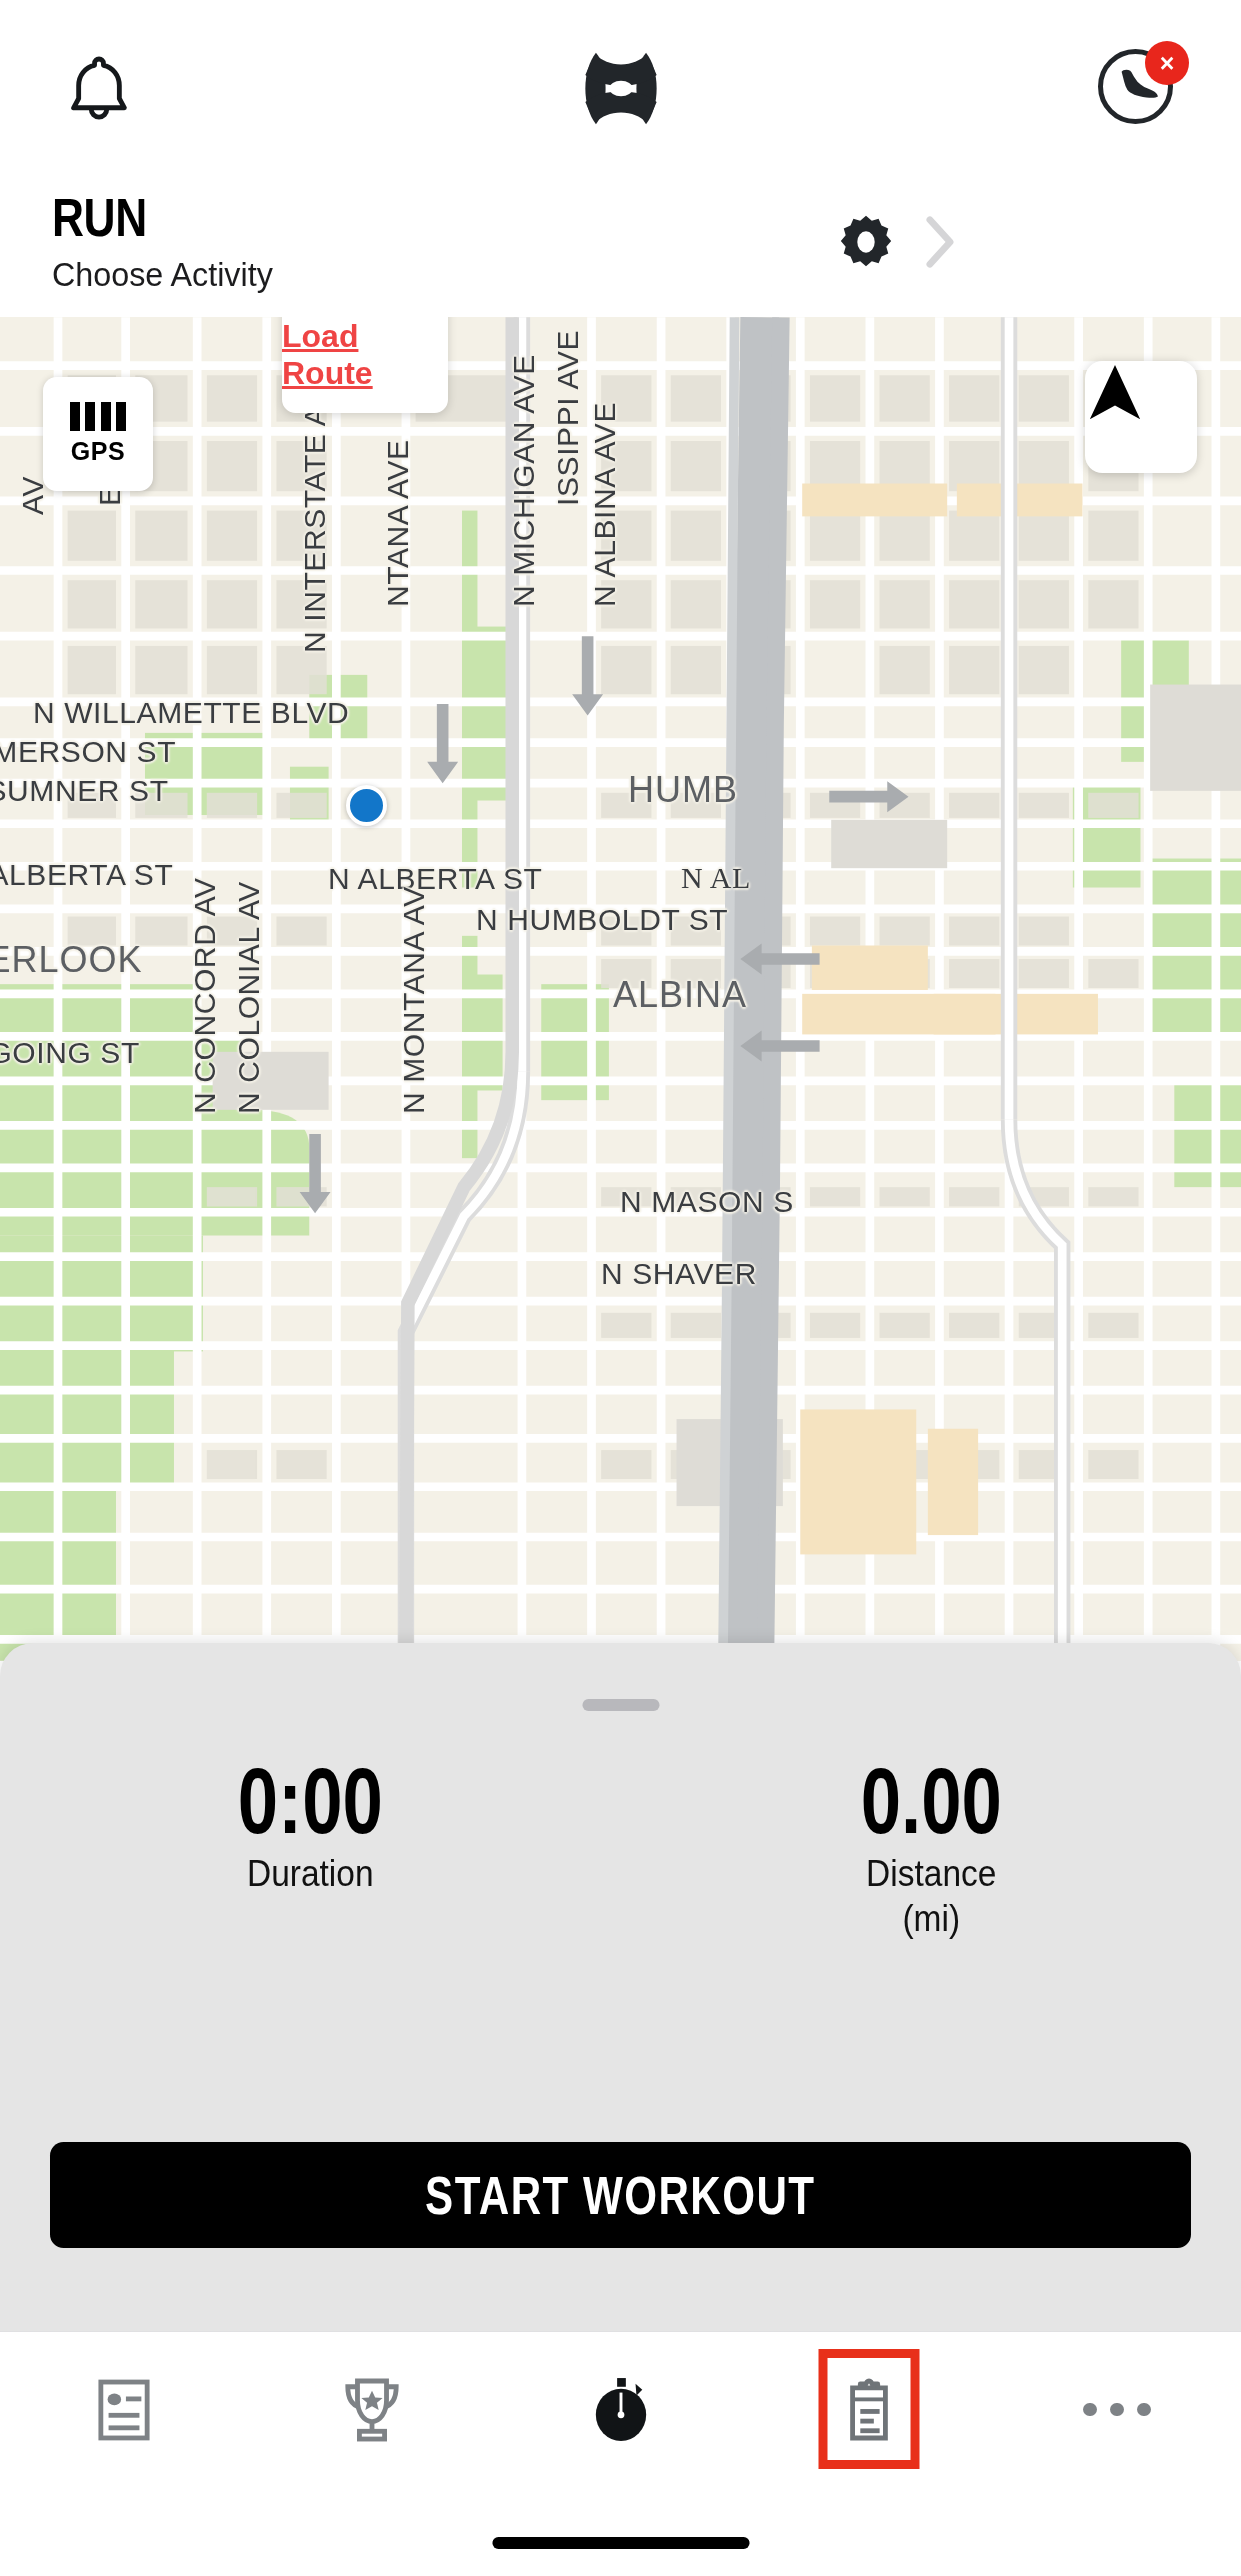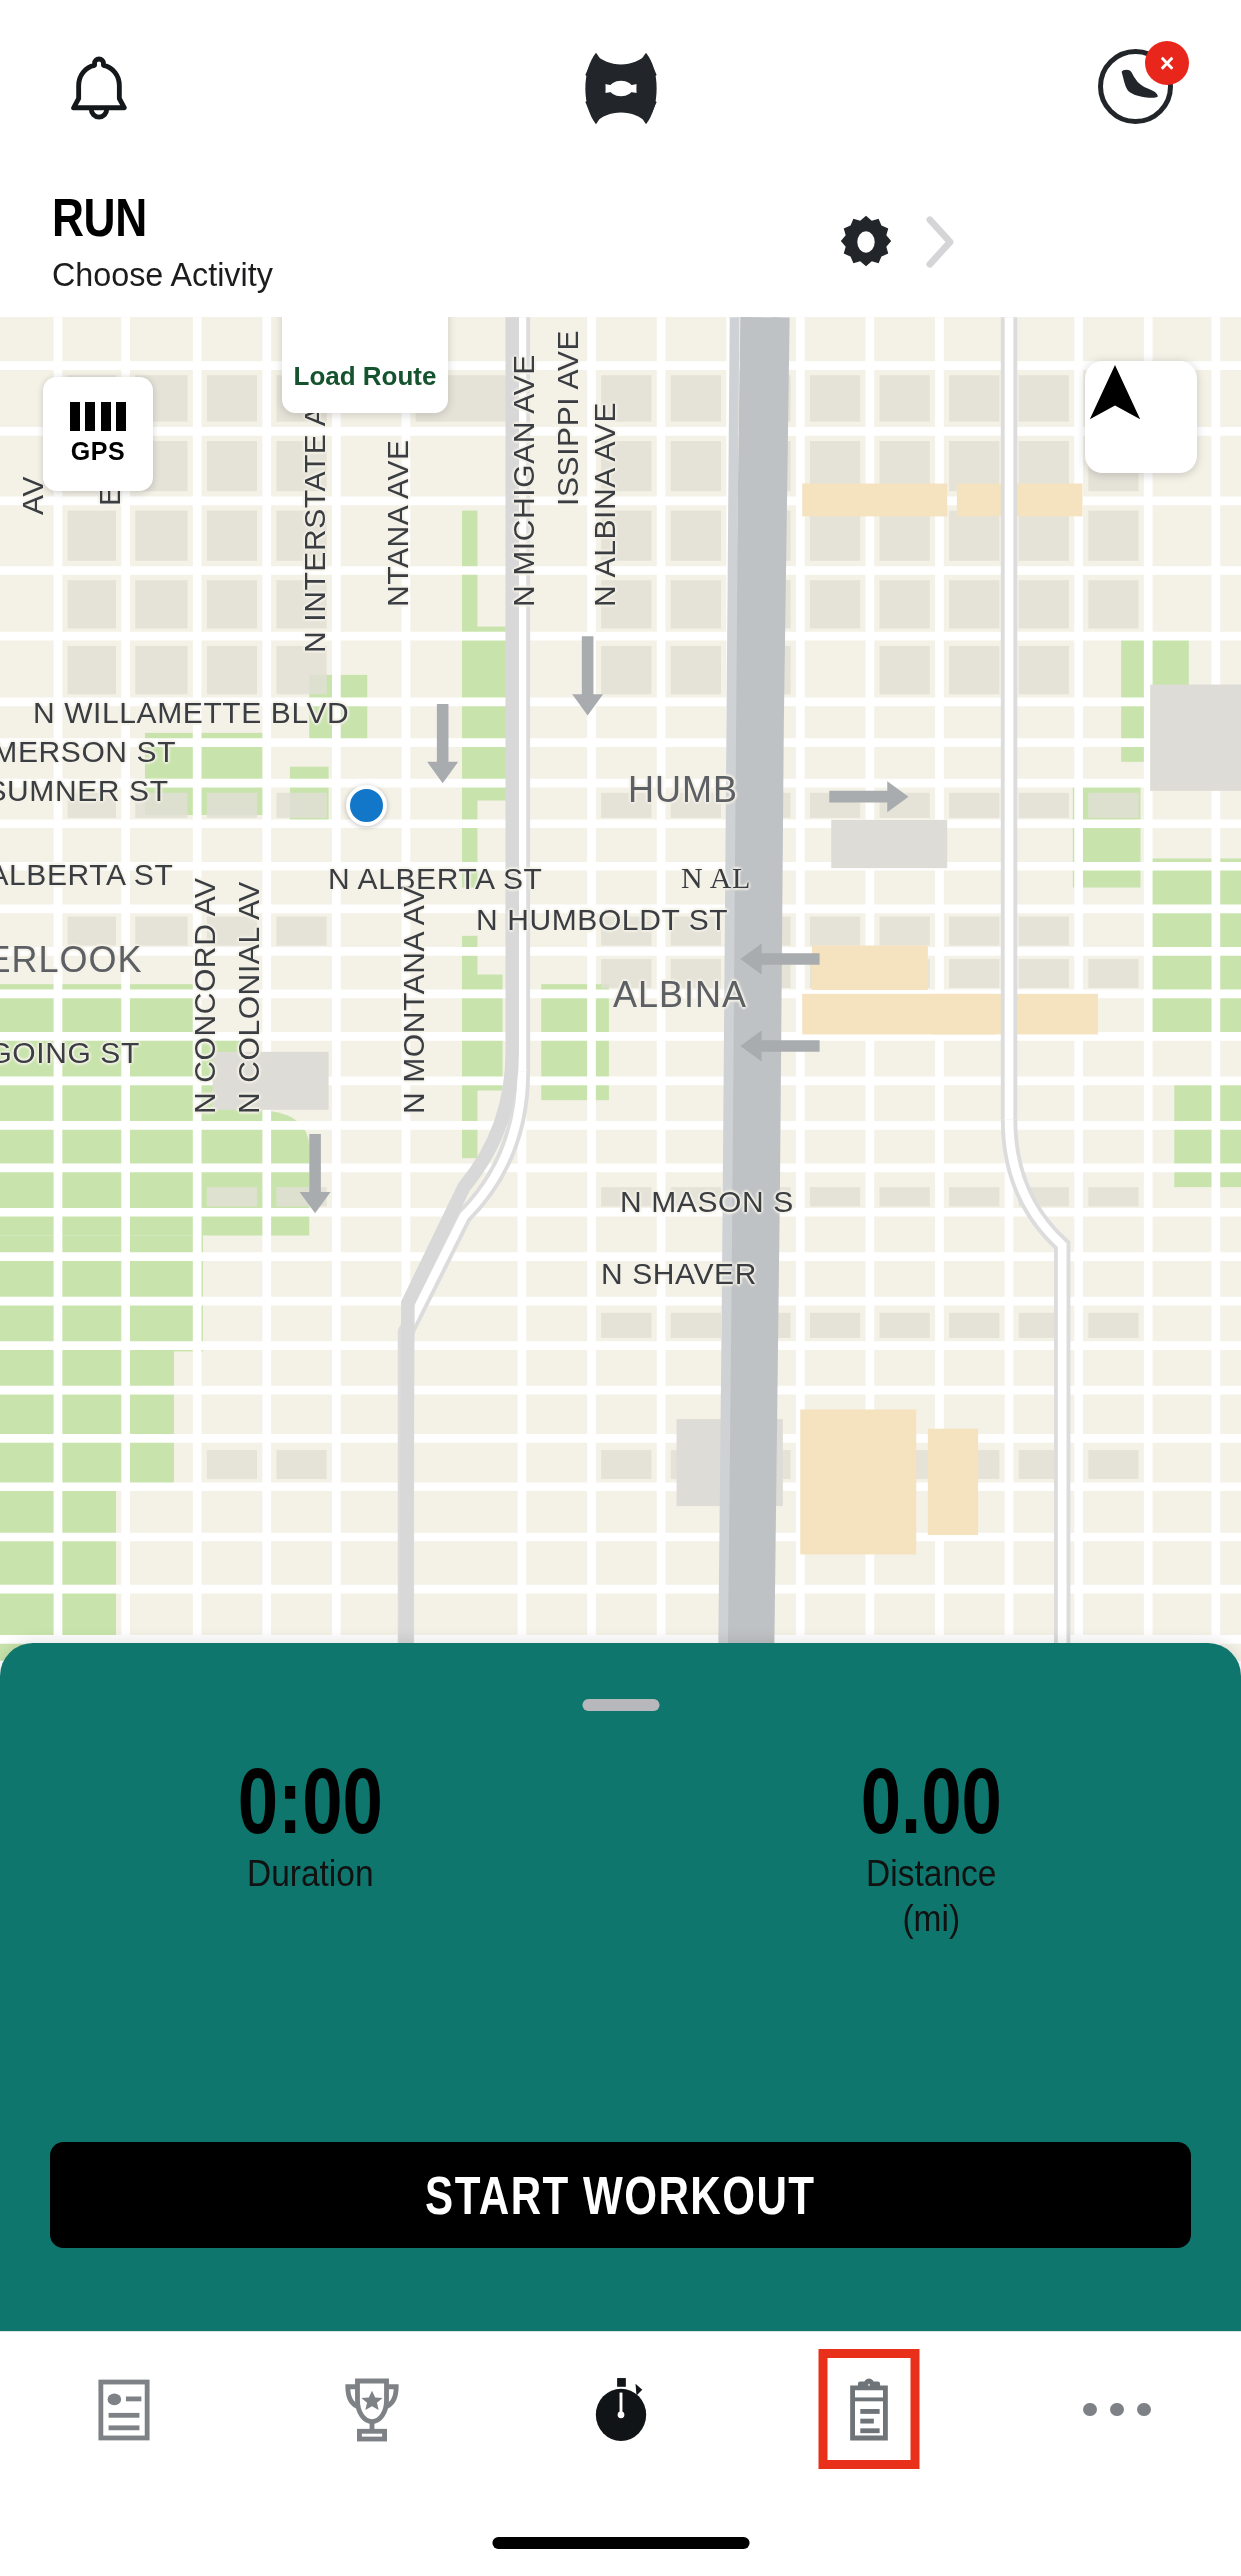--- a/index.html
+++ b/index.html
@@ -65,21 +65,21 @@
   .gps-badge { left: 43px; top: 60px; width: 110px; height: 114px;
                display:flex; flex-direction:column; align-items:center; justify-content:center; gap:5.8px; }
   .gps-bars { display:flex; gap:5.8px; align-items:flex-end; }
   .gps-bars i { display:block; width:9.7px; height:29px; background:#000; }
   .gps-label { font-size: 25px; font-weight: 700; color:#000; letter-spacing:0.5px; }
   .lr-btn {
     position:absolute; left: 282px; top: -29px; width: 166px; height: 126px;
     background:#fff; border-radius: 13.5px; box-shadow: 0 1.9px 9.7px rgba(0,0,0,0.16);
     display:flex; align-items:flex-end; justify-content:center; padding-bottom: 21px;
   }
-  .lr-text { font-size: 26px; font-weight: 700; color:#14532d; }
+  .lr-text { font-size: 32px; font-weight: 700; color:#ef4444;text-decoration:underline; }
 
   .nav-btn {
     position:absolute; right: 44px; top: 44px; width: 112px; height: 112px;
     background:#fff; border-radius: 17.4px; box-shadow: 0 1.9px 9.7px rgba(0,0,0,0.18);
     display:flex; align-items:center; justify-content:center;
   }
 
   .loc-dot {
     position:absolute; left: 346px; top: 1423px;
     width: 41px; height: 41px; border-radius:50%;
@@ -90,21 +90,21 @@
   
   .mlbl { position:absolute; color:#3A3D41; font-size: 30px; letter-spacing: 0.6px;
           white-space: nowrap; text-shadow:
            -1.9px 0 1.9px #F4F1E7, 1.9px 0 1.9px #F4F1E7, 0 -1.9px 1.9px #F4F1E7, 0 1.9px 1.9px #F4F1E7; }
   .mlbl.v { transform-origin: left top; }
   .mlbl.big { font-size: 36px; color:#5C5F63; font-weight:400; letter-spacing: 1px; }
 
   
   .sheet {
     position: absolute; left: 0; top: 1643px; width: 1241px; height: 688px;
-    background:#0f766e; border-radius: 33px 33px 0 0;
+    background:#e5e5e5; border-radius: 33px 33px 0 0;
     box-shadow: 0 -2.9px 13.5px rgba(0,0,0,0.10);
   }
   .grabber { position:absolute; left:50%; top: 56px; transform: translateX(-50%);
              width: 77px; height: 11.6px; border-radius: 5.8px; background:#B8B8BC; }
   .stats { position:absolute; left:0; top: 108px; width:1241px;
            display:flex; }
   .stat { flex: 1; text-align:center; }
   .stat-val {
     font-family: "Liberation Sans Narrow", "Liberation Sans", sans-serif;
     font-size: 93px; font-weight:700; color:#000; line-height: 1.08;

